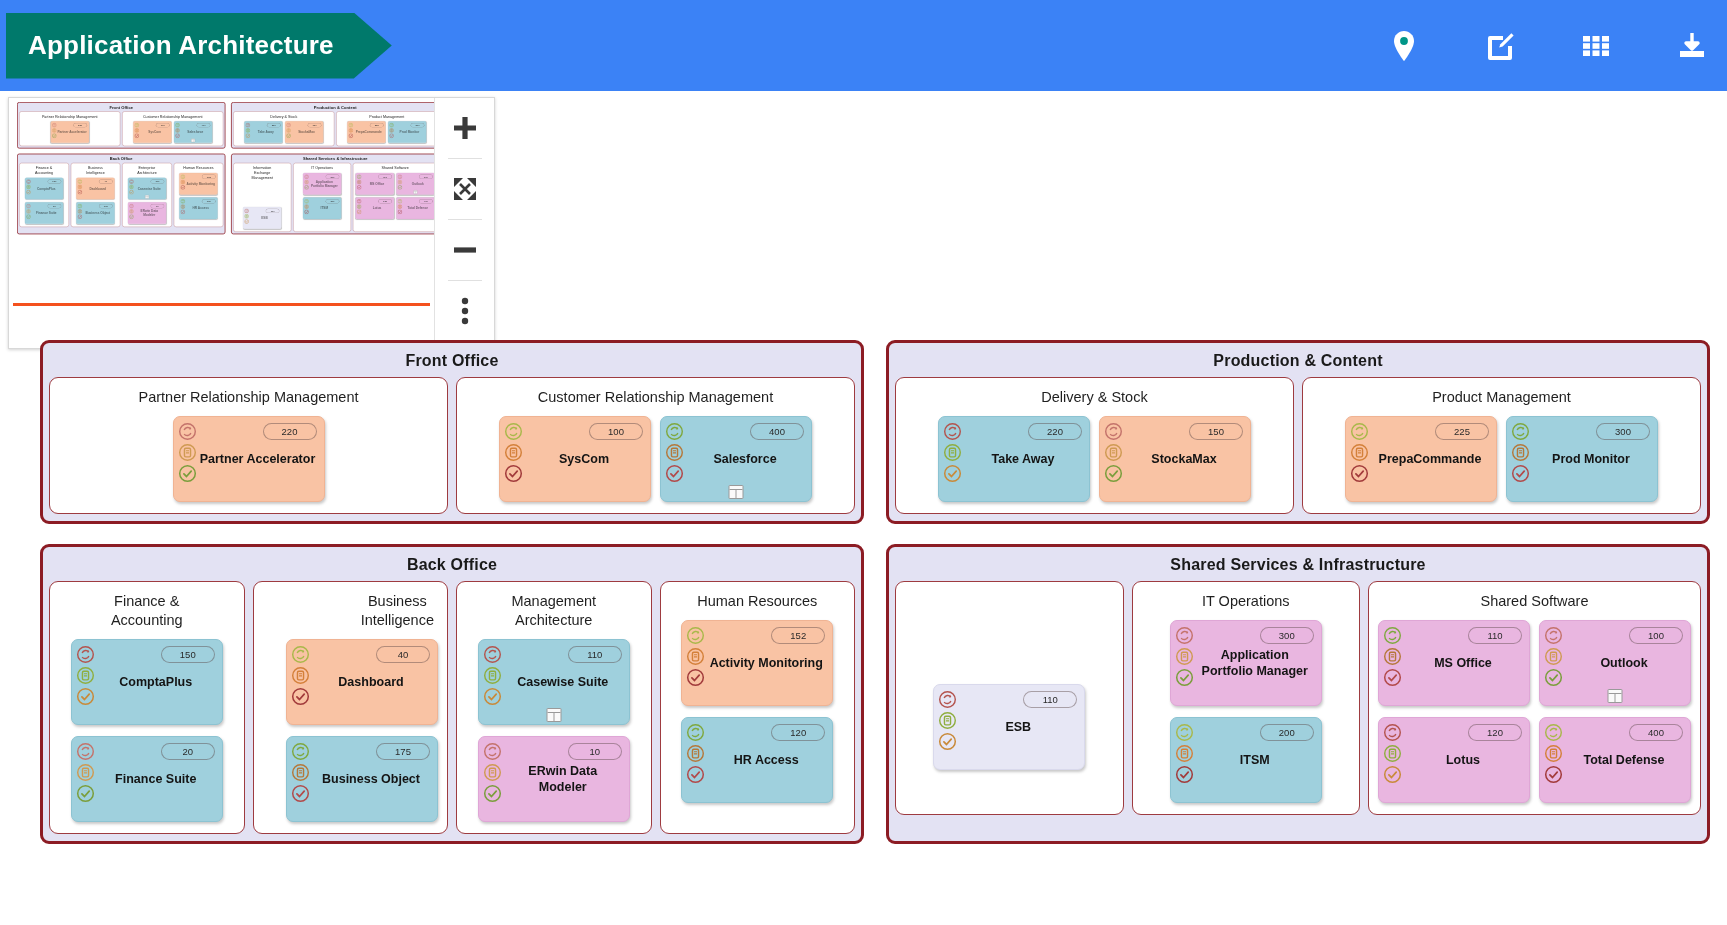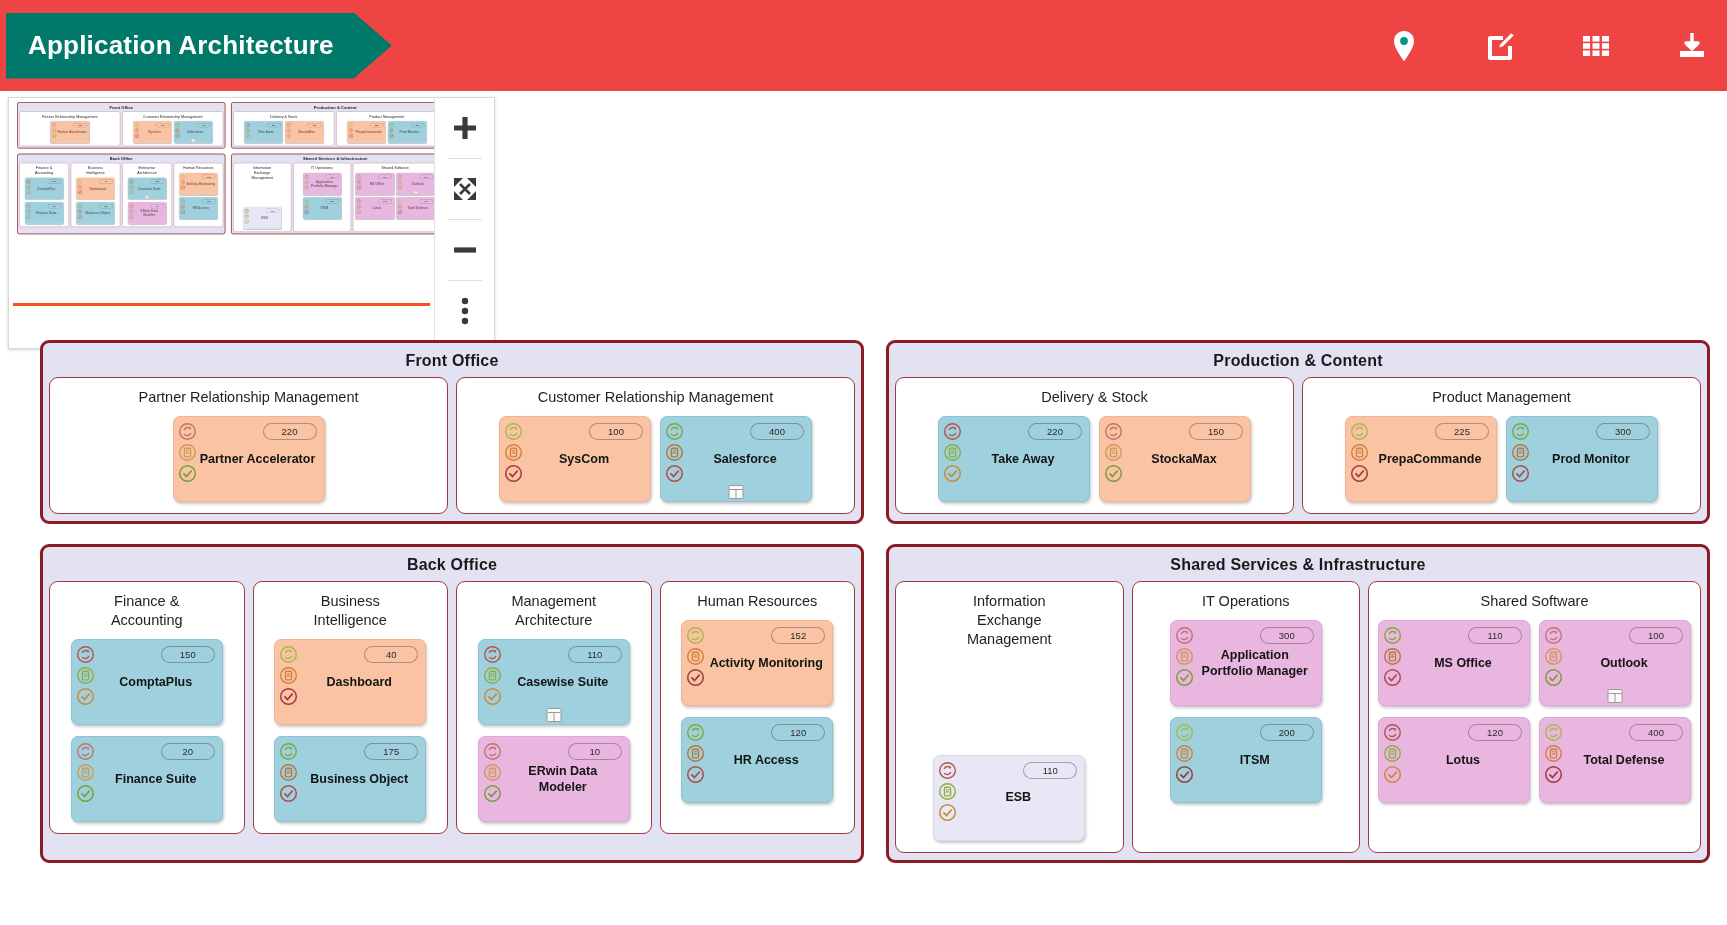--- a/index.html
+++ b/index.html
@@ -7,21 +7,21 @@
     width: 1727px; height: 925px;
     background: #ffffff;
     font-family: "Liberation Sans", sans-serif;
     overflow: hidden;
   }
 
   
   .topbar {
     position: absolute; top: 0; left: 0;
     width: 1727px; height: 91px;
-    background: #ef4444;
+    background: #3b82f6;
     display: flex; align-items: center;
   }
   .title-chevron {
     position: relative;
     height: 66px;
     margin-left: 6px;
     background: #00796b;
     display: flex; align-items: center;
     padding: 0 58px 0 22px;
     clip-path: polygon(0 0, calc(100% - 38px) 0, 100% 50%, calc(100% - 38px) 100%, 0 100%);
@@ -1263,21 +1263,21 @@
                         <path d="M6.2 10.3l2.7 2.8 5-5.6" fill="none" stroke="#7b9e3c" stroke-width="1.8" stroke-linecap="round"></path>
                       </svg>
                     </span>
                   </div>
                   <div class="badge">20</div>
                   <div class="app-name">Finance Suite</div>
                 </div>
               </div>
             </div>
           </div>
-          <div class="group" style="flex: 1 1 0%;">
+          <div class="group" style="flex: 1 1 0%; align-items: flex-end;">
             <div class="group-title">Business
 Intelligence</div>
             <div class="group-cards">
               <div class="card-col">
                 <div class="app orange">
                   <div class="ind-stack">
                     <span>
                       <svg class="ind" viewBox="0 0 20 20">
                         <circle cx="10" cy="10" r="8.2" fill="none" stroke="#a9b84a" stroke-width="1.5"></circle>
                         <path d="M6.5 8.5a4 4 0 0 1 7-1.2M13.5 11.5a4 4 0 0 1-7 1.2" fill="none" stroke="#a9b84a" stroke-width="1.5"></path>
@@ -1449,23 +1449,20 @@
                 </div>
               </div>
             </div>
           </div>
         </div>
       </div>
       <div class="domain" style="flex: 1 1 0%;">
         <div class="domain-title">Shared Services &amp; Infrastructure</div>
         <div class="domain-body">
           <div class="group" style="flex: 1 1 0%;">
-            <div class="group-title">Information
-Exchange
-Management</div>
             <div class="group-cards">
               <div class="card-col">
                 <div class="app pale" style="margin-top: 96px;">
                   <div class="ind-stack">
                     <span>
                       <svg class="ind" viewBox="0 0 20 20">
                         <circle cx="10" cy="10" r="8.2" fill="none" stroke="#b4544e" stroke-width="1.5"></circle>
                         <path d="M6.5 8.5a4 4 0 0 1 7-1.2M13.5 11.5a4 4 0 0 1-7 1.2" fill="none" stroke="#b4544e" stroke-width="1.5"></path>
                         <path d="M13 5.3l.8 2.4-2.4.3z" fill="#b4544e"></path>
                       </svg>

